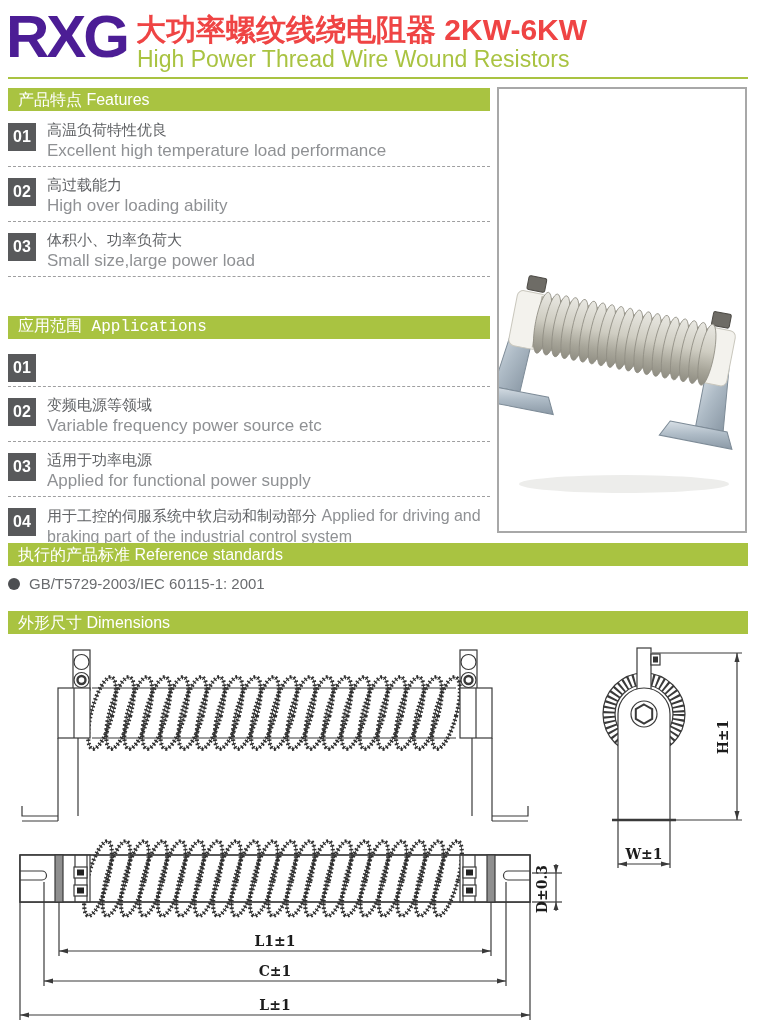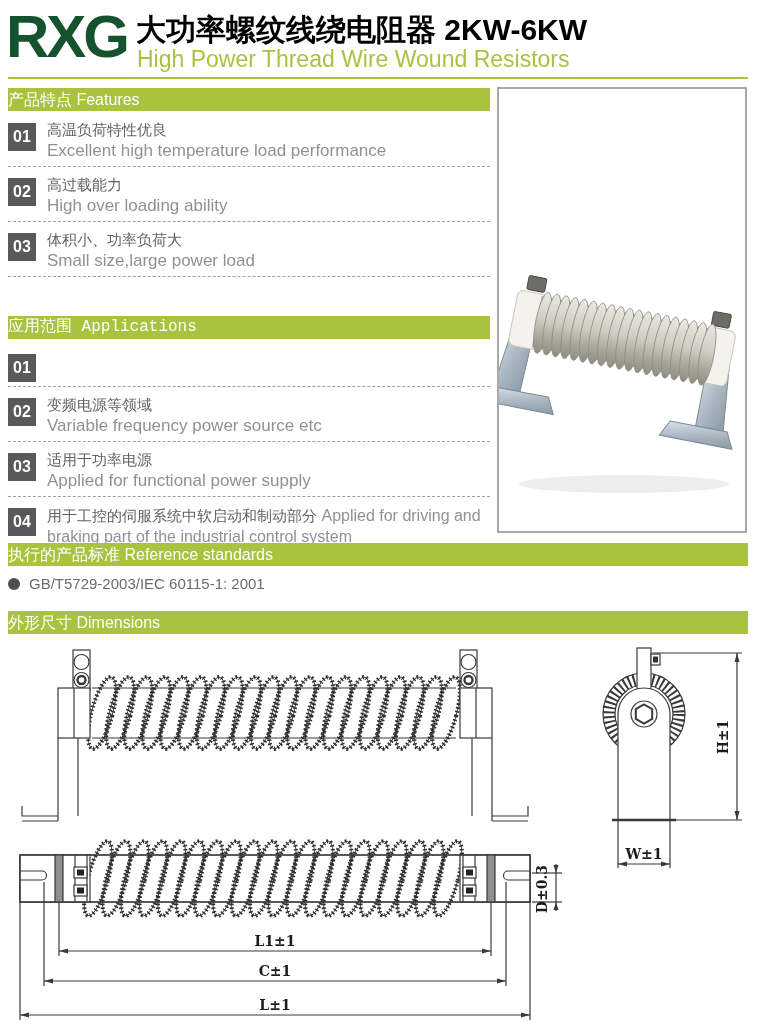--- a/index.html
+++ b/index.html
@@ -2,27 +2,27 @@
 <html><head>
 <meta charset="utf-8">
 <style>
   html,body{margin:0;padding:0;}
   body{
     width:760px;height:1021px;position:relative;background:#ffffff;
     font-family:"Liberation Sans","DejaVu Sans",sans-serif;overflow:hidden;
   }
   
   .logo{position:absolute;left:6px;top:2px;font-size:60px;font-weight:bold;
-        color:#14532d;letter-spacing:-3px;line-height:70px;}
-  .title-zh{position:absolute;left:136px;top:10px;font-size:30px;font-weight:bold;color:#000000;white-space:nowrap;}
+        color:#4c1d95;letter-spacing:-3px;line-height:70px;}
+  .title-zh{position:absolute;left:136px;top:10px;font-size:30px;font-weight:bold;color:#ef4444;white-space:nowrap;}
   .title-en{position:absolute;left:137px;top:46px;font-size:23px;color:#a9c341;white-space:nowrap;}
   .hrule{position:absolute;left:8px;top:77px;width:740px;height:2px;background:#a9c341;}
   
   .secbar{position:absolute;height:23px;background:#a9c341;color:#ffffff;
-          font-size:16px;line-height:23px;padding-left:0;box-sizing:border-box;white-space:nowrap;}
+          font-size:16px;line-height:23px;padding-left:10px;box-sizing:border-box;white-space:nowrap;}
   #features-bar{left:8px;top:88px;width:482px;}
   #applications-bar{left:8px;top:316px;width:482px;font-family:Liberation Mono, monospace;}
   #standards-bar{left:8px;top:543px;width:740px;}
   #dimensions-bar{left:8px;top:611px;width:740px;}
   
   .items{position:absolute;left:8px;width:482px;}
   #features-items{top:112px;}
   #applications-items{top:343px;}
   .item{display:flex;align-items:flex-start;padding:8px 0 4px;border-bottom:1px dashed #9f9fa0;}
   .item.no-div{border-bottom:none;}

